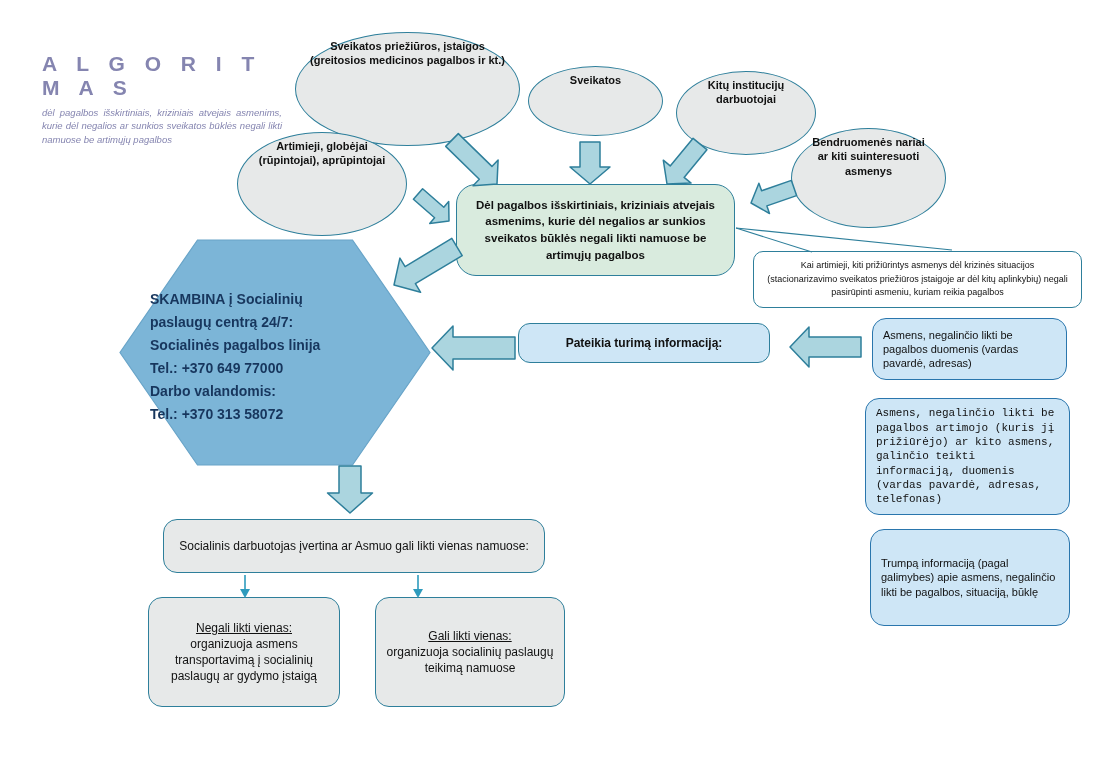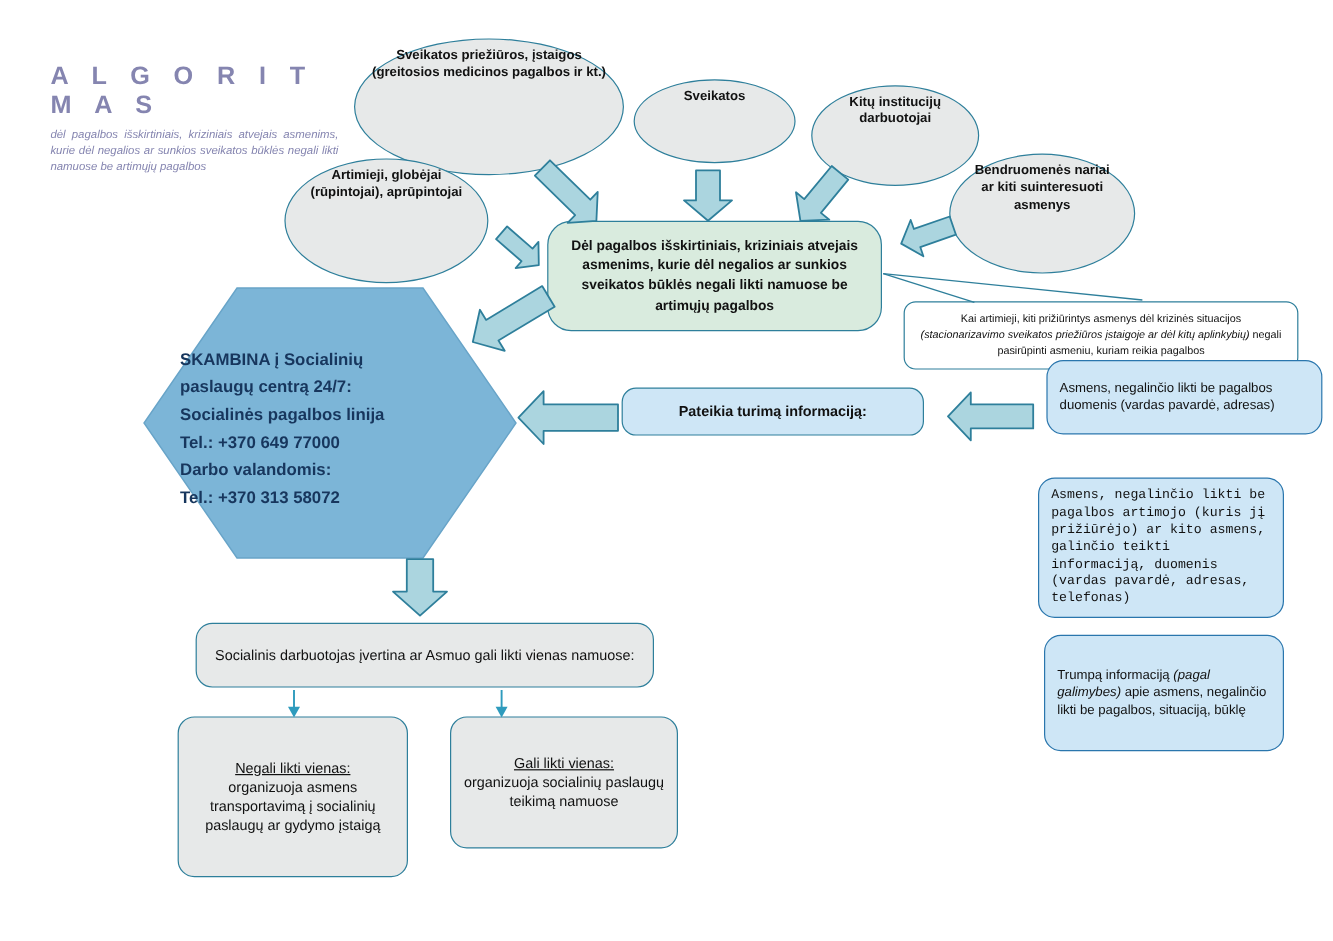--- a/index.html
+++ b/index.html
@@ -21,21 +21,21 @@
   
   .rbox{border-radius:16px;border:1.4px solid var(--teal);display:flex;align-items:center;
         justify-content:center;text-align:center;z-index:1;padding:6px 10px;}
   .central{background:var(--greenfill);font-weight:bold;font-size:11.5px;line-height:1.45;border-radius:20px;}
   .callout{background:#fff;border-radius:10px;font-size:9px;line-height:1.5;padding:5px 12px;}
   .pateikia{background:var(--bluefill);font-weight:bold;font-size:12px;border-radius:12px;}
   .infobox{background:var(--bluefill);border-color:var(--bluestroke);font-size:11px;line-height:1.3;
            justify-content:flex-start;text-align:left;padding:8px 10px;border-radius:14px;}
   .graybox{background:var(--grayfill);font-weight:normal;font-size:12px;line-height:1.35;border-radius:14px;}
   .underl{text-decoration:underline;}
-  .it{font-style:italic;}
+  .it{}
   
   .hex-text{left:150px;top:288px;width:250px;text-align:left;font-weight:bold;font-size:14px;
             line-height:23px;color:var(--hextext);white-space:pre-line;z-index:3;}
   svg.overlay{position:absolute;left:0;top:0;z-index:2;pointer-events:none;}
 </style>
 </head>
 <body>
 
 <div id="canvas">
 
@@ -72,35 +72,35 @@
 paslaugų centrą 24/7:
 Socialinės pagalbos linija
 Tel.: +370 649 77000
 Darbo valandomis:
 Tel.: +370 313 58072</div>
 
   <div class="abs rbox pateikia" style="left:518px;top:323px;width:252px;height:40px;">
     <span>Pateikia turimą informaciją:</span>
   </div>
 
-  <div class="abs rbox infobox" style="left:872px;top:300px;width:230px;height:62px;justify-content:center;">
+  <div class="abs rbox infobox" style="left:872px;top:318px;width:195px;height:62px;justify-content:center;">
     <span>Asmens, negalinčio likti be pagalbos duomenis (vardas pavardė, adresas)</span>
   </div>
   <div class="abs rbox infobox" style="left:865px;top:398px;width:205px;height:117px;font-family:Liberation Mono, monospace;">
     <span>Asmens, negalinčio likti be pagalbos artimojo (kuris jį prižiūrėjo) ar kito asmens, galinčio teikti informaciją, duomenis (vardas pavardė, adresas, telefonas)</span>
   </div>
   <div class="abs rbox infobox" style="left:870px;top:529px;width:200px;height:97px;">
     <span><span>Trumpą informaciją </span><span class="it">(pagal galimybes)</span><span> apie asmens, negalinčio likti be pagalbos, situaciją, būklę</span></span>
   </div>
 
   <div class="abs rbox graybox" style="left:163px;top:519px;width:382px;height:54px;">
     <span>Socialinis darbuotojas įvertina ar Asmuo gali likti vienas namuose:</span>
   </div>
 
-  <div class="abs rbox graybox" style="left:148px;top:597px;width:192px;height:134px;flex-direction:column;">
+  <div class="abs rbox graybox" style="left:148px;top:597px;width:192px;height:110px;flex-direction:column;">
     <div class="underl">Negali likti vienas:</div>
     <div>organizuoja asmens transportavimą į socialinių paslaugų ar gydymo įstaigą</div>
   </div>
   <div class="abs rbox graybox" style="left:375px;top:597px;width:190px;height:110px;flex-direction:column;">
     <div class="underl">Gali likti vienas:</div>
     <div>organizuoja socialinių paslaugų teikimą namuose</div>
   </div>
 
   <svg class="overlay" width="1111" height="784" viewBox="0 0 1111 784">
     <polygon points="197.5,240 352.5,240 430,352.5 352.5,465 197.5,465 120,352.5" fill="#7CB5D7" stroke="#68A4C8" stroke-width="1.2"></polygon>

